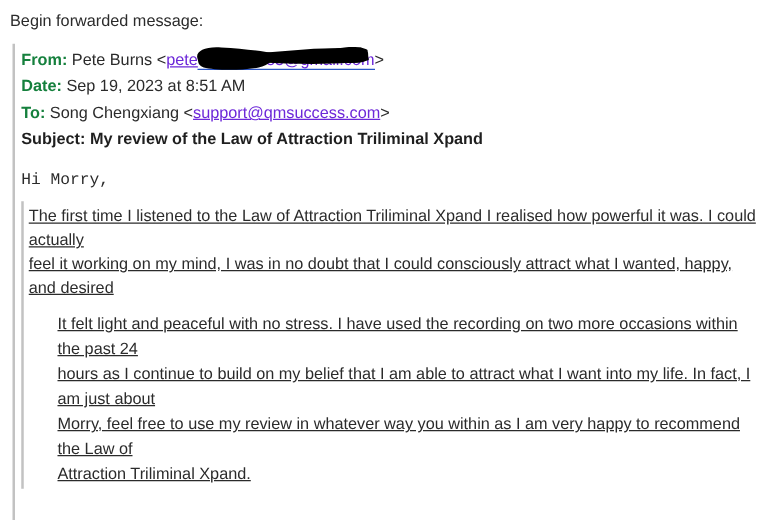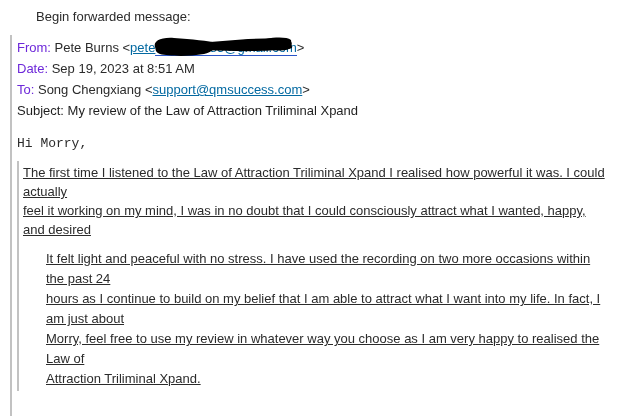--- a/index.html
+++ b/index.html
@@ -1,30 +1,30 @@
 <!DOCTYPE html>
 <html><head>
 <meta charset="utf-8">
 <style>
   html,body{margin:0;padding:0;}
   body{
     width:617px;height:416px;overflow:hidden;background:#ffffff;
     font-family:"Liberation Sans","DejaVu Sans",sans-serif;
     font-size:13px;color:#2b2b2b;
   }
-  .begin-line{padding:9px 12px 0 8px;line-height:15px;margin-left:28px;}
+  .begin-line{padding:9px 12px 0 8px;line-height:15px;}
   .quote-outer{
     margin:11px 0 0 10px;
     border-left:2px solid #c2c2c2;
     padding:2px 8px 27px 5px;
   }
   .hdr-row{line-height:21px;white-space:nowrap;}
-  .hdr-label{font-weight:normal;color:#6d28d9;margin-top:28px;}
-  .subject-row{font-weight:normal;color:#1f1f1f;}
-  a.lnk{color:#0369a1;text-decoration:underline;cursor:pointer;}
+  .hdr-label{font-weight:bold;color:#15803d;margin-top:28px;}
+  .subject-row{font-weight:bold;color:#1f1f1f;}
+  a.lnk{color:#6d28d9;text-decoration:underline;cursor:pointer;}
   .greeting{margin-top:13px;line-height:19px;font-family:Liberation Mono, monospace;}
   .quote-inner{
     margin-top:8px;
     border-left:2px solid #c2c2c2;
     padding:2px 0 2px 4px;
   }
   .para{margin:0;}
   .para-line{line-height:19px;text-decoration:underline;}
   .para2 .para-line{line-height:20px;margin-left:23px;}
   .para-gap{height:10px;}
@@ -63,18 +63,18 @@
 
   <div class="quote-inner">
     <div class="para">
       <div class="para-line">The first time I listened to the Law of Attraction Triliminal Xpand I realised how powerful it was. I could actually</div>
       <div class="para-line">feel it working on my mind, I was in no doubt that I could consciously attract what I wanted, happy, and desired</div>
     </div>
     <div class="para-gap"></div>
     <div class="para para2">
       <div class="para-line">It felt light and peaceful with no stress. I have used the recording on two more occasions within the past 24</div>
       <div class="para-line">hours as I continue to build on my belief that I am able to attract what I want into my life. In fact, I am just about</div>
-      <div class="para-line">Morry, feel free to use my review in whatever way you choose as I am very happy to realised the Law of</div>
+      <div class="para-line">Morry, feel free to use my review in whatever way you within as I am very happy to recommend the Law of</div>
       <div class="para-line">Attraction Triliminal Xpand.</div>
     </div>
   </div>
 
 </div>
 
 </body></html>

